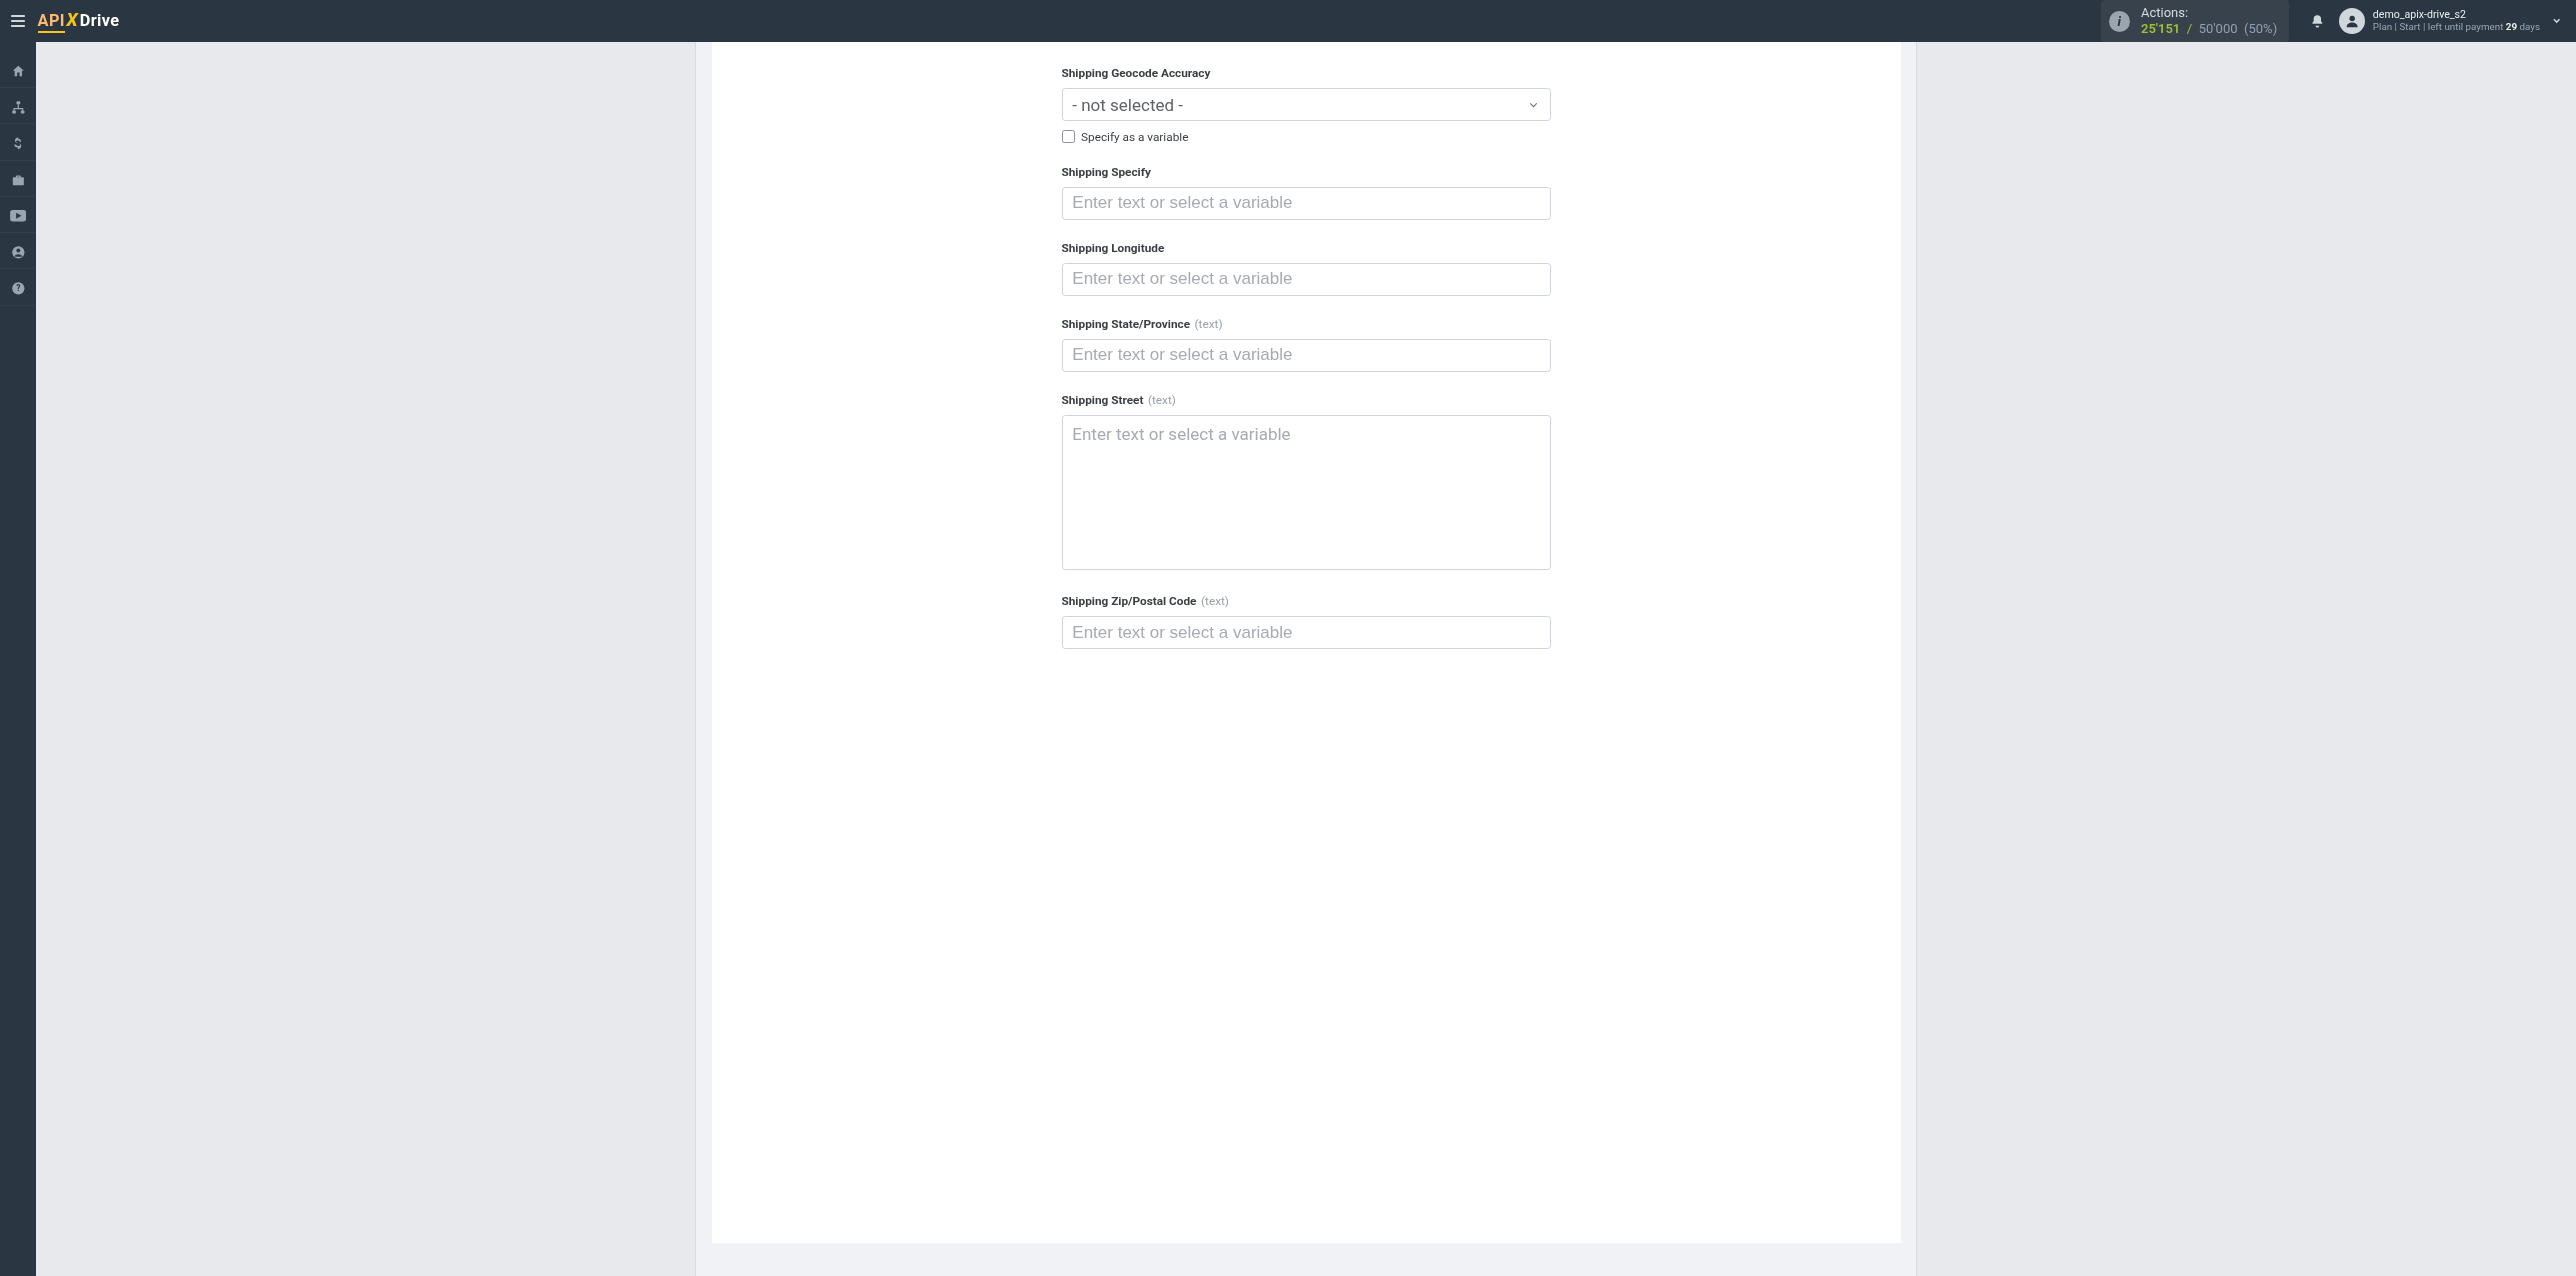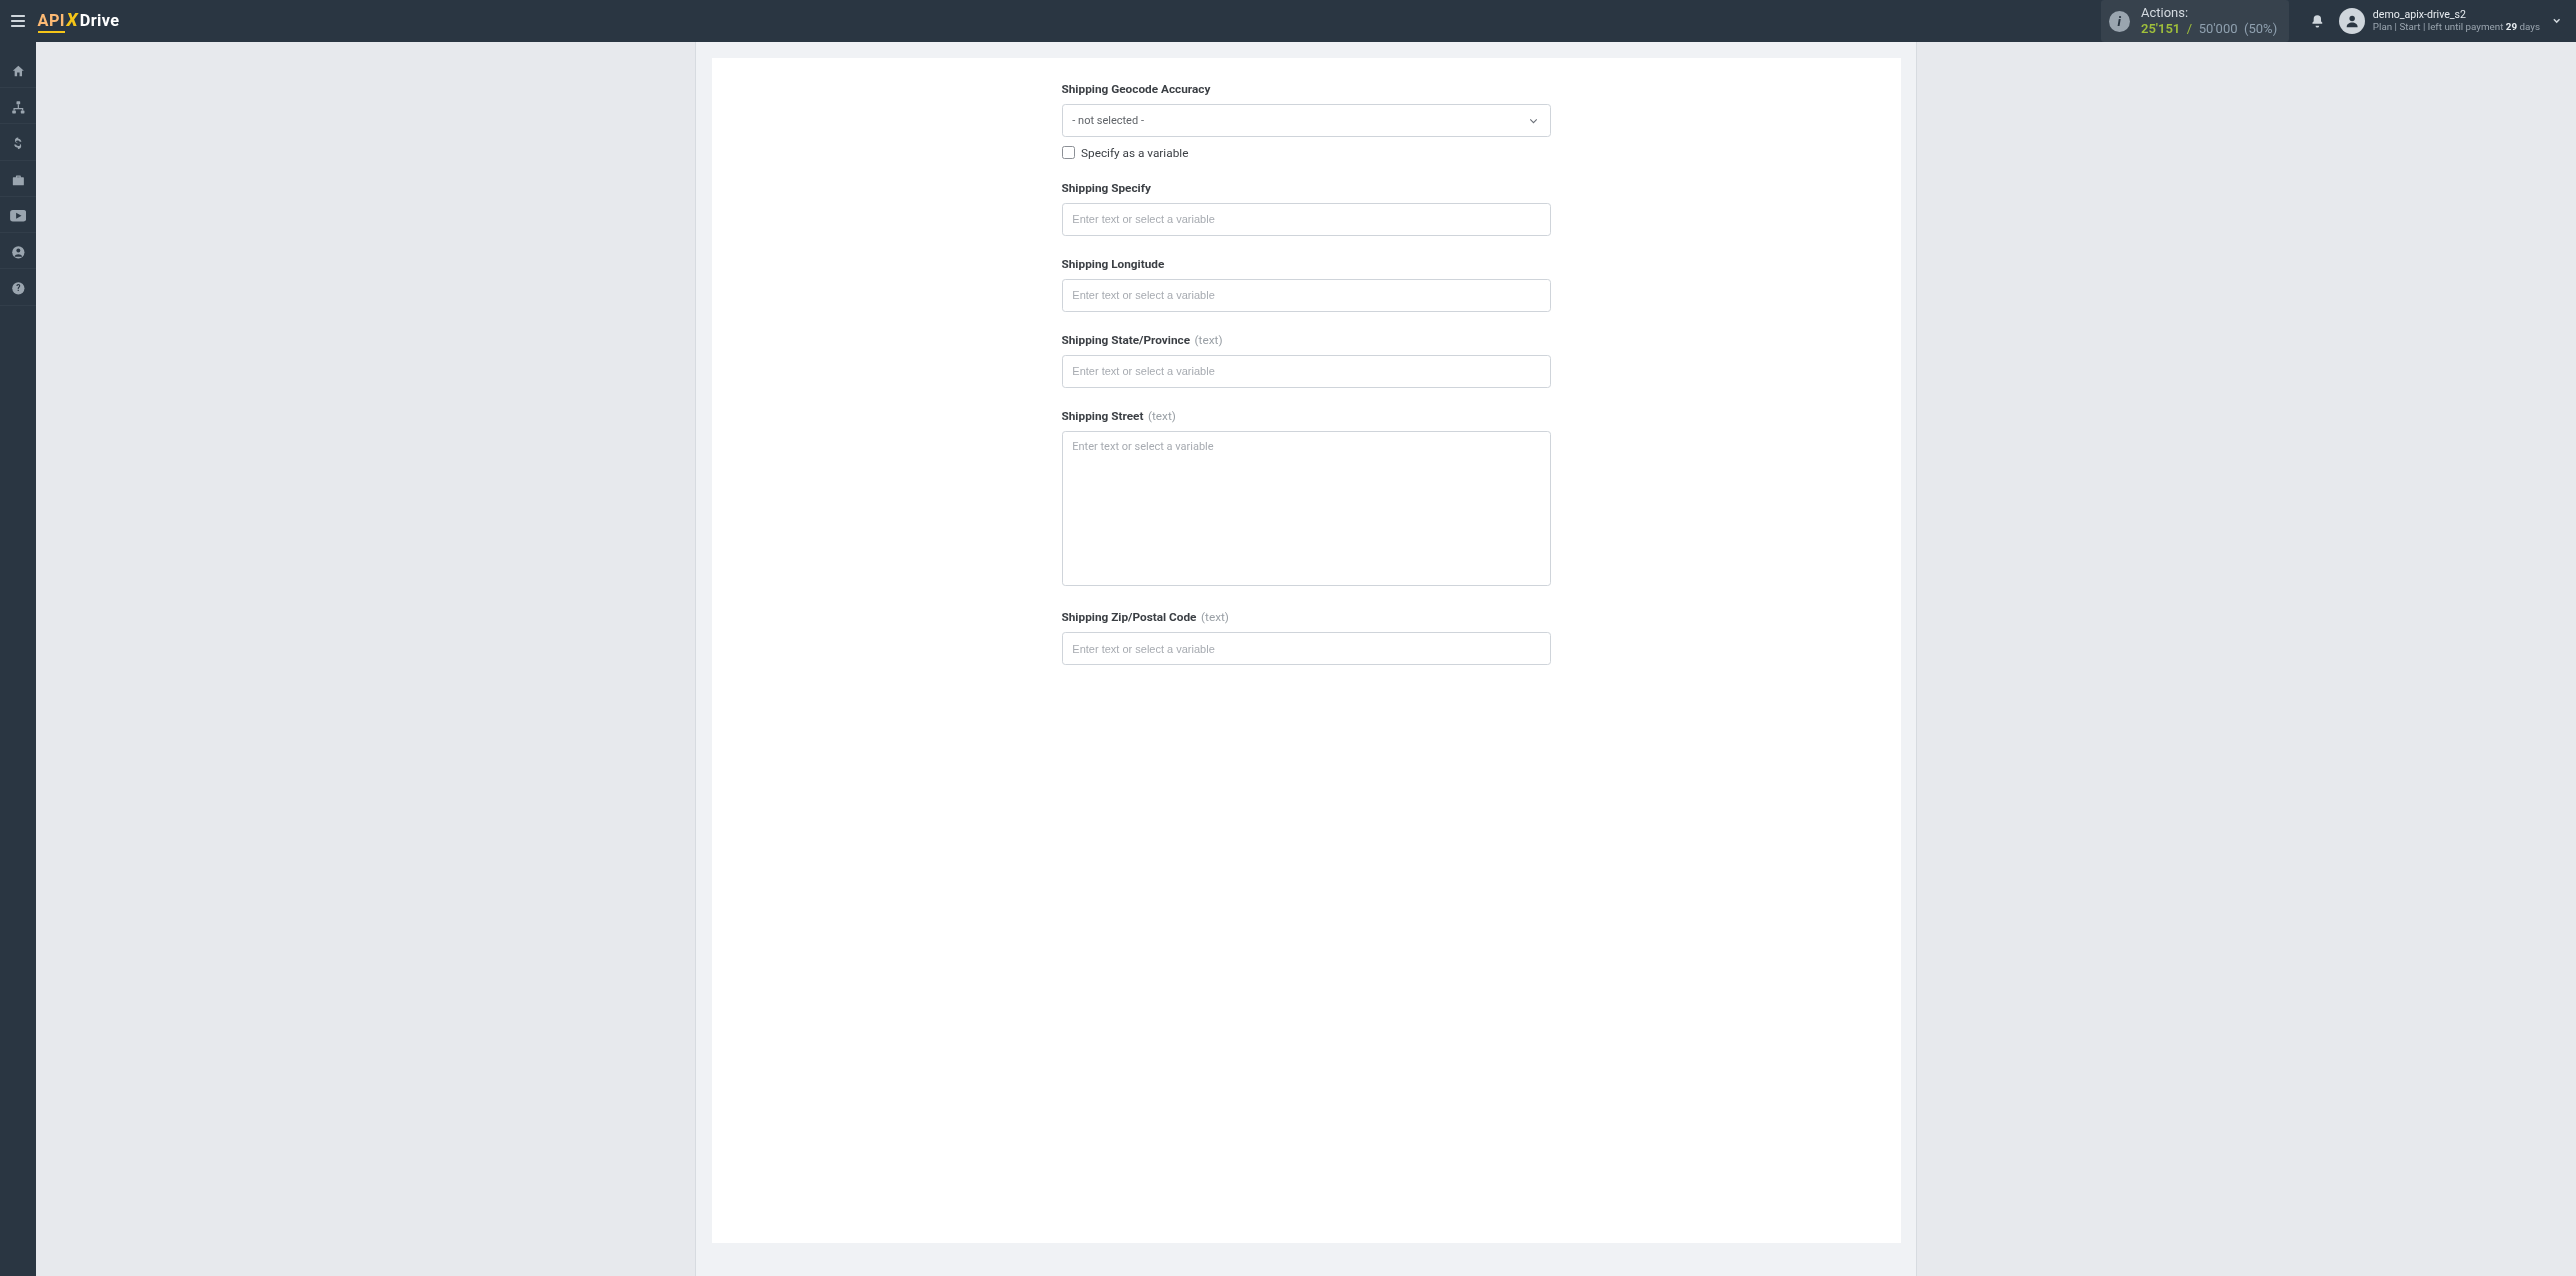--- a/index.html
+++ b/index.html
@@ -119,21 +119,21 @@
   }
   .outer-panel {
     width: 100%;
     max-width: 1222px;
     background: #f0f2f5;
     border-left: 0.8px solid #d7dbe0;
     border-right: 0.8px solid #d7dbe0;
     display: flex;
     justify-content: center;
     min-height: 100%;
-    padding: 16px 0 33px 0;
+    padding: 0 0 33px 0;
   }
   .card {
     background: #fff;
     width: 100%;
     max-width: 1189px;
     padding: 24.4px 19.5px 33px 19.5px;
     display: flex;
     justify-content: center;
   }
   .form {
@@ -150,21 +150,21 @@
   .field-label .hint {
     font-weight: 400;
     color: #9aa0a6;
     margin-left: 1.6px;
   }
   .select, .text-input, .textarea {
     width: 100%;
     border: 0.8px solid #cfd4da;
     border-radius: 3.3px;
     background: #fff;
-    font-size: 11px;
+    font-size: 17px;
     color: #555;
   }
   .select {
     height: 33px;
     padding: 0 33px 0 9.8px;
     display: flex; align-items: center;
     position: relative;
     cursor: pointer;
   }
   .select .value { color: #5f6368; }

